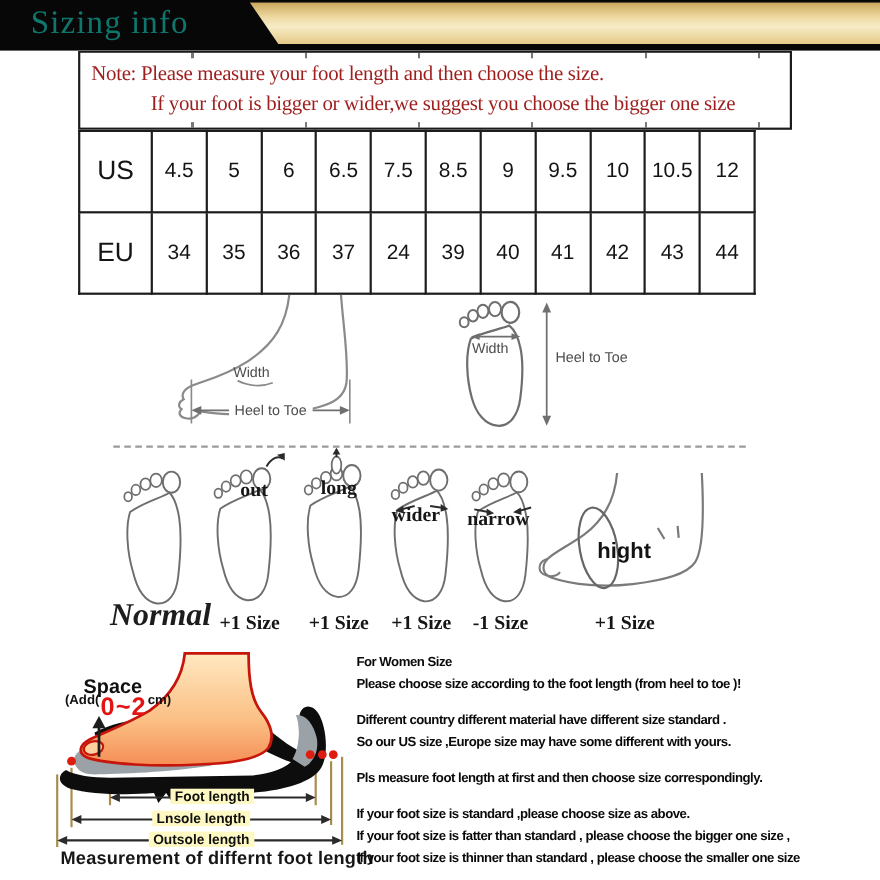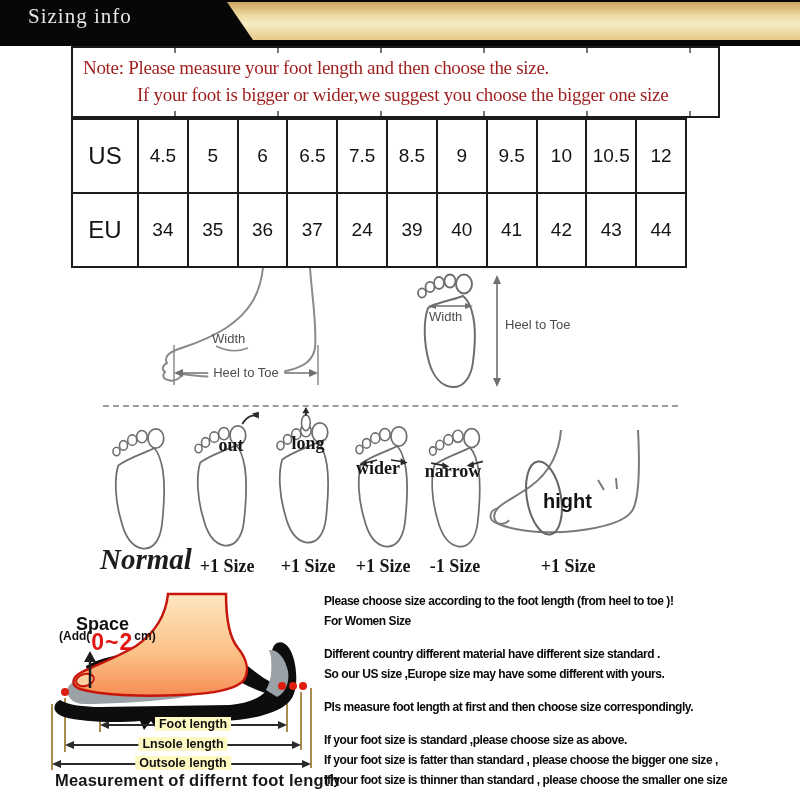--- a/index.html
+++ b/index.html
@@ -5,21 +5,21 @@
   html,body{margin:0;padding:0;background:#fff;}
   #canvas{position:relative;width:800px;height:800px;background:#fff;overflow:hidden;
           font-family:"Liberation Sans",sans-serif;color:#111;}
 
   
   .header{position:absolute;left:0;top:0;width:800px;height:46px;background:#070707;}
   .gold-band{position:absolute;left:227px;top:2px;width:573px;height:38px;
              background:linear-gradient(180deg,#c9a55c 0%,#eed9a0 35%,#f6ecc6 58%,#e6c987 100%);
              clip-path:polygon(0 0,100% 0,100% 100%,26px 100%);}
   .title{position:absolute;left:28px;top:4px;font-family:"Liberation Serif",serif;
-         font-size:21px;color:#e5e5e5;letter-spacing:1px;}
+         font-size:30px;color:#0f766e;letter-spacing:1px;}
 
   
   .note-box{position:absolute;left:71px;top:46px;width:649px;height:72px;box-sizing:border-box;
             border:2px solid #1c1c1c;background:#fff;}
   .note-box::before,.note-box::after{content:"";position:absolute;left:0;right:0;height:5px;
             background:repeating-linear-gradient(90deg,transparent 0 101px,#4a4a4a 101px 103px);opacity:.75;}
   .note-box::before{top:0;}
   .note-box::after{bottom:0;}
   .note-line{font-family:"Liberation Serif",serif;font-size:19px;line-height:26px;
              color:#9e1d1d;letter-spacing:-0.3px;white-space:nowrap;}
@@ -269,22 +269,22 @@
     <span class="sm">(Add(</span>
     <span class="big-red">0~2</span>
     <span class="sm">cm)</span>
   </span>
   <span class="m-label" style="left:193px;top:717px">Foot length</span>
   <span class="m-label" style="left:183px;top:737px">Lnsole length</span>
   <span class="m-label" style="left:183px;top:756px">Outsole length</span>
   <span class="caption">Measurement of differnt foot length</span>
 
   <div class="advice">
+    <div class="adv">For Women Size</div>
     <div class="adv">Please choose size according to the foot length (from heel to toe )!</div>
-    <div class="adv">For Women Size</div>
     <div class="adv gap">Different country different material have different size standard .</div>
     <div class="adv">So our US size ,Europe size may have some different with yours.</div>
     <div class="adv gap">Pls measure foot length at first and then choose size correspondingly.</div>
     <div class="adv gap">If your foot size is standard ,please choose size as above.</div>
     <div class="adv">If your foot size is fatter than standard , please choose the bigger one size ,</div>
     <div class="adv">If your foot size is thinner than standard , please choose the smaller one size</div>
   </div>
 
 </div>
 

